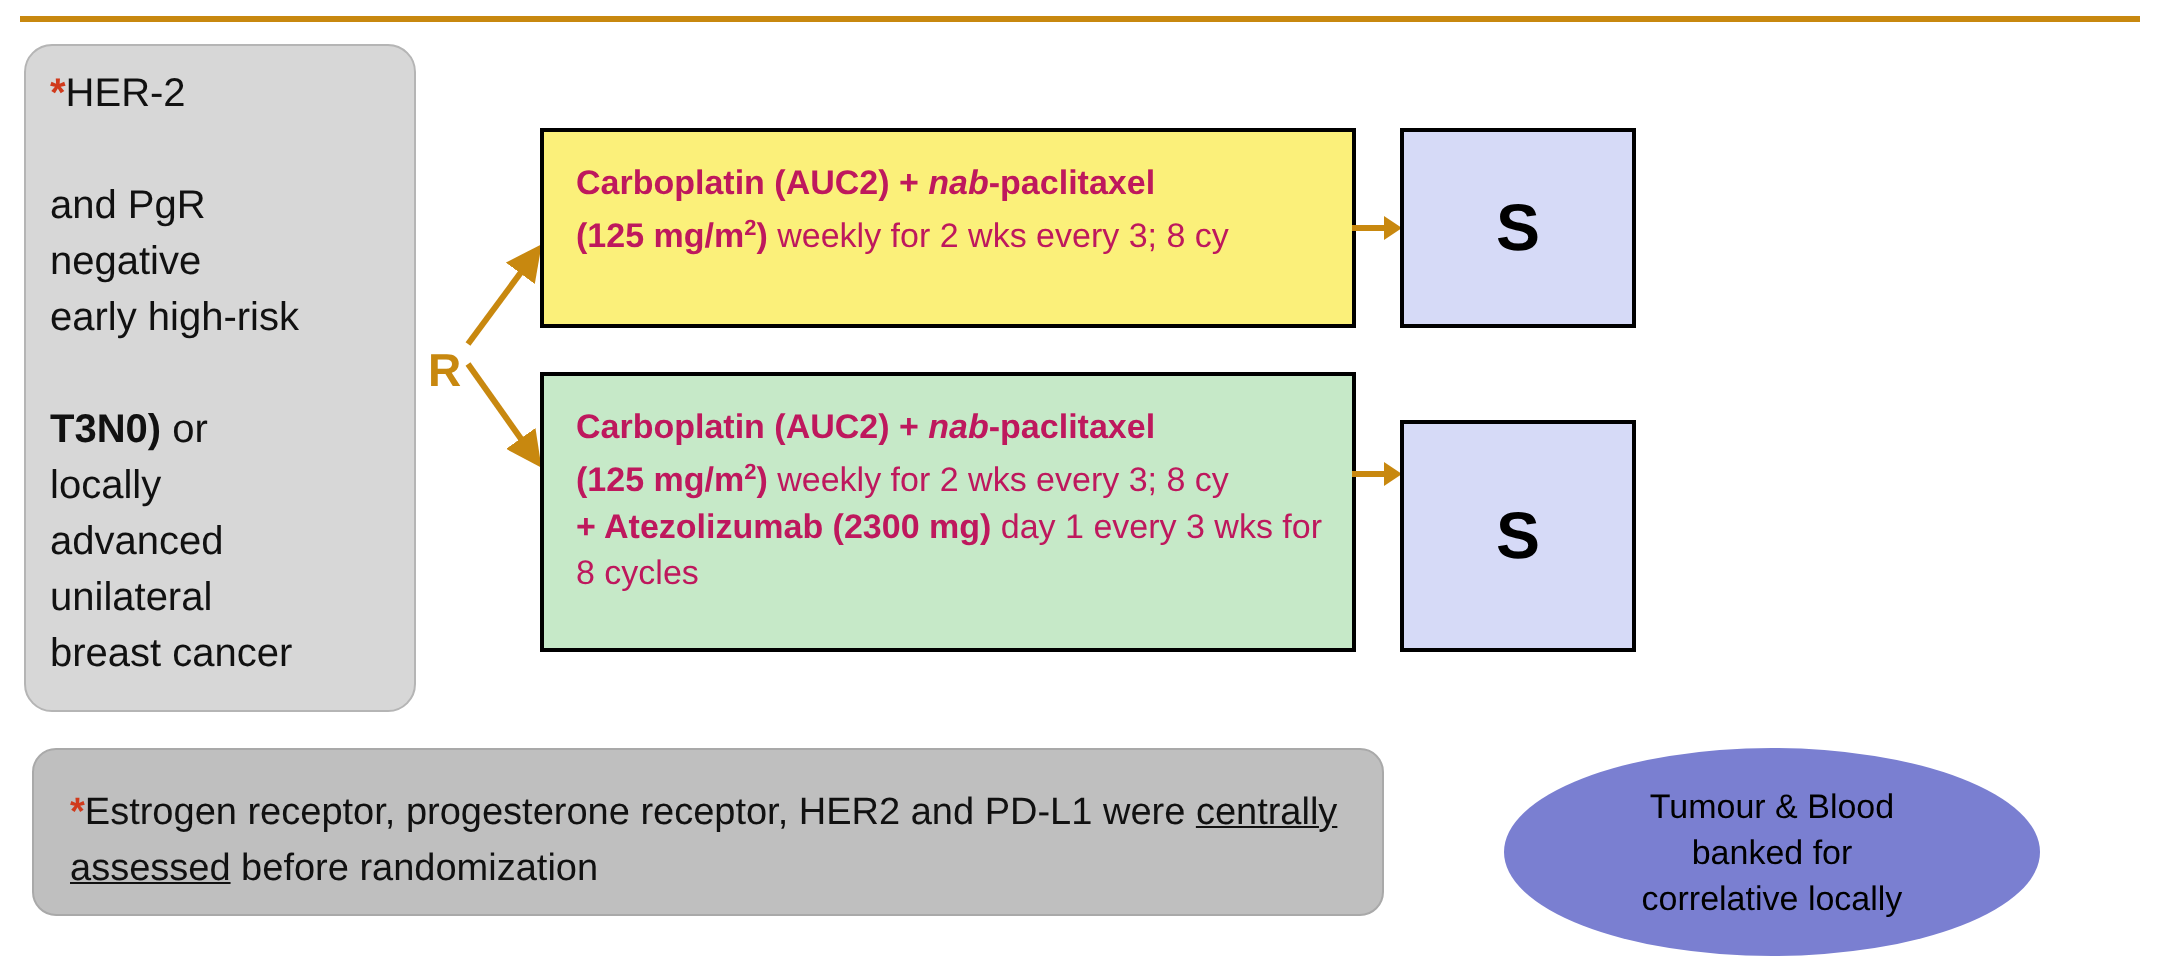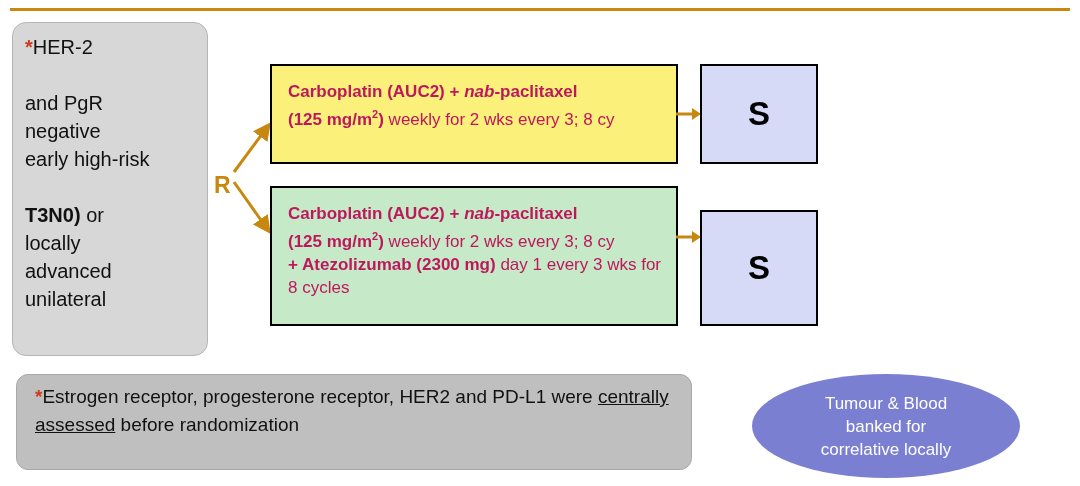--- a/index.html
+++ b/index.html
@@ -115,46 +115,46 @@
   }
   .arm-arrow-a { left: 676px; top: 105px; }
   .arm-arrow-b { left: 676px; top: 228px; }
 
   
   .foot-box {
     position: absolute;
     left: 16px;
     top: 374px;
     width: 676px;
-    height: 96px;
+    height: 84px;
     background: #bfbfbf;
     border: 1px solid #a9a9a9;
     border-radius: 12px;
     box-sizing: border-box;
-    padding: 8px 18px;
+    padding: 18px 18px;
     font-size: 19px;
     line-height: 28px;
     color: #111111;
   }
   .u { text-decoration: underline; }
 
   
   .ellipse {
     position: absolute;
     left: 752px;
     top: 374px;
     width: 268px;
     height: 104px;
     background: #7a7fd1;
     border-radius: 50%;
     display: flex;
     flex-direction: column;
     align-items: center;
     justify-content: center;
-    color: #ffffff;
+    color: #000000;
     font-size: 17px;
     line-height: 23px;
     text-align: center;
   }
 </style>
 </head>
 <body>
 
 <div id="canvas">
 
@@ -164,20 +164,21 @@
     <span class="asterisk">*</span><span>HER-2</span><br>
     <br>
     <span>and PgR</span><br>
     <span>negative</span><br>
     <span>early high-risk</span><br>
     <br>
     <b>T3N0)</b><span> or</span><br>
     <span>locally</span><br>
     <span>advanced</span><br>
     <span>unilateral</span><br>
+    <span>breast cancer</span>
   </div>
 
   <svg class="arrow-svg" viewBox="0 0 70 170">
     <defs>
       <marker id="ah" markerWidth="6" markerHeight="6" refX="4.4" refY="3" orient="auto">
         <path d="M0,0 L6,3 L0,6 z" fill="#c8880f"></path>
       </marker>
     </defs>
     <line x1="28" y1="82" x2="62" y2="36" stroke="#c8880f" stroke-width="3" marker-end="url(#ah)"></line>
     <line x1="28" y1="92" x2="62" y2="140" stroke="#c8880f" stroke-width="3" marker-end="url(#ah)"></line>

